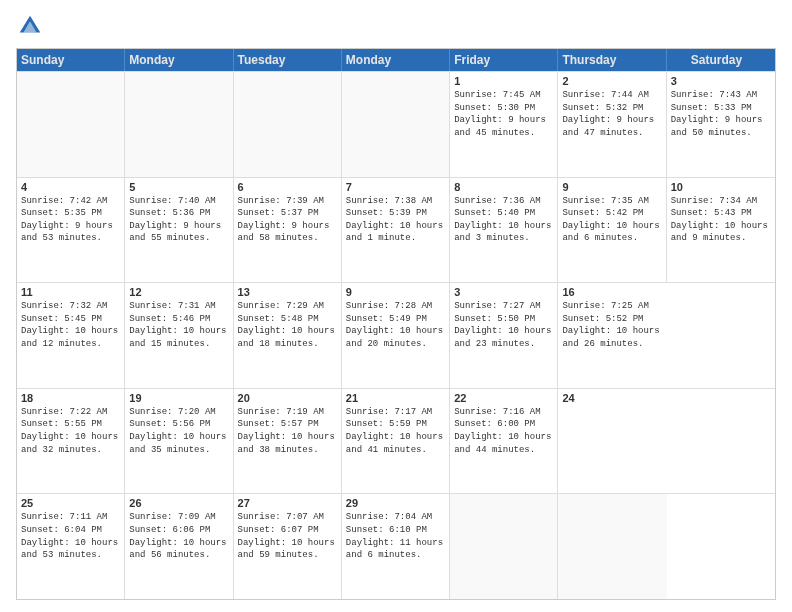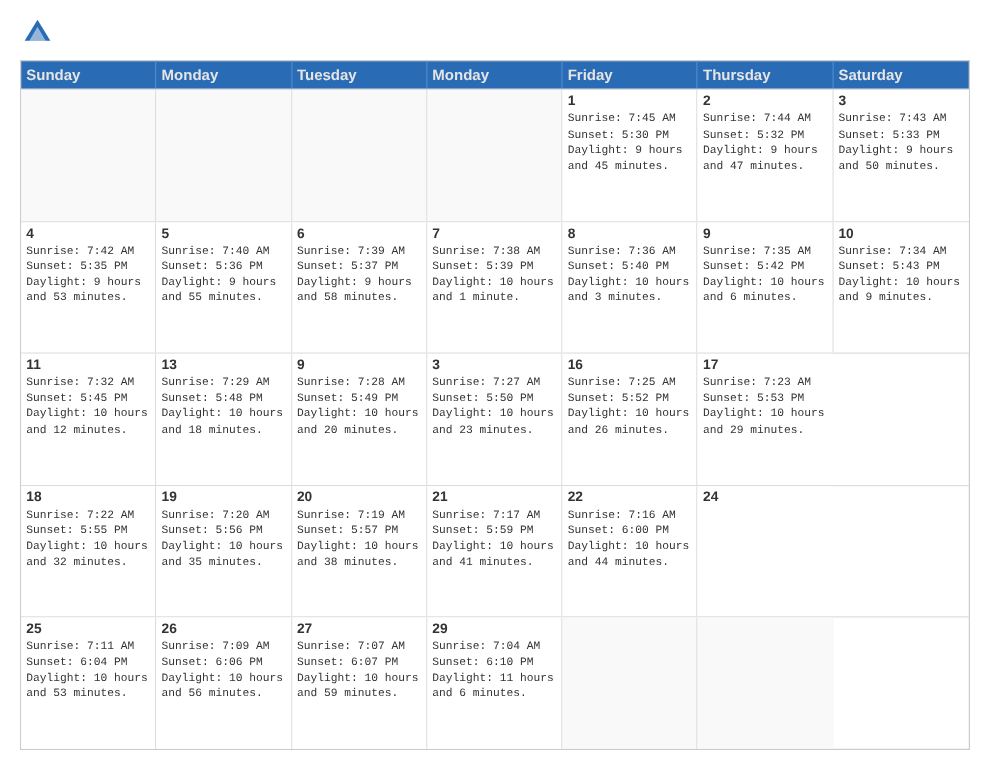--- a/index.html
+++ b/index.html
@@ -72,21 +72,21 @@
       background: #2a6bb5;
     }
     .cal-header-cell {
       color: #e5e5e5;
       font-size: 12px;
       font-weight: bold;
       padding: 4px 4px;
       text-align: left;
       border-right: 1px solid #4a8bcc;
     }
-    .cal-header-cell:last-child { border-right: none; }
+    .cal-header-cell:last-child { border-right: none; margin-left: 20px; }
     .cal-body {
       flex: 1;
       display: flex;
       flex-direction: column;
     }
     .cal-row {
       display: grid;
       grid-template-columns: repeat(7, 1fr);
       flex: 1;
       border-top: 1px solid #ddd;
@@ -191,38 +191,38 @@
             <div class="cell-day">10</div>
             <div class="cell-info">Sunrise: 7:34 AM<br>Sunset: 5:43 PM<br>Daylight: 10 hours and 9 minutes.</div>
           </div>
         </div>
         <div class="cal-row">
           <div class="cal-cell">
             <div class="cell-day">11</div>
             <div class="cell-info">Sunrise: 7:32 AM<br>Sunset: 5:45 PM<br>Daylight: 10 hours and 12 minutes.</div>
           </div>
           <div class="cal-cell">
+            <div class="cell-day">12</div>
+            <div class="cell-info">Sunrise: 7:31 AM<br>Sunset: 5:46 PM<br>Daylight: 10 hours and 15 minutes.</div>
+          </div>
+          <div class="cal-cell">
             <div class="cell-day">13</div>
             <div class="cell-info">Sunrise: 7:29 AM<br>Sunset: 5:48 PM<br>Daylight: 10 hours and 18 minutes.</div>
           </div>
           <div class="cal-cell">
             <div class="cell-day">9</div>
             <div class="cell-info">Sunrise: 7:28 AM<br>Sunset: 5:49 PM<br>Daylight: 10 hours and 20 minutes.</div>
           </div>
           <div class="cal-cell">
             <div class="cell-day">3</div>
             <div class="cell-info">Sunrise: 7:27 AM<br>Sunset: 5:50 PM<br>Daylight: 10 hours and 23 minutes.</div>
           </div>
           <div class="cal-cell">
             <div class="cell-day">16</div>
             <div class="cell-info">Sunrise: 7:25 AM<br>Sunset: 5:52 PM<br>Daylight: 10 hours and 26 minutes.</div>
-          </div>
-          <div class="cal-cell">
-            <div class="cell-day">17</div>
-            <div class="cell-info">Sunrise: 7:23 AM<br>Sunset: 5:53 PM<br>Daylight: 10 hours and 29 minutes.</div>
           </div>
         </div>
         <div class="cal-row">
           <div class="cal-cell">
             <div class="cell-day">18</div>
             <div class="cell-info">Sunrise: 7:22 AM<br>Sunset: 5:55 PM<br>Daylight: 10 hours and 32 minutes.</div>
           </div>
           <div class="cal-cell">
             <div class="cell-day">19</div>
             <div class="cell-info">Sunrise: 7:20 AM<br>Sunset: 5:56 PM<br>Daylight: 10 hours and 35 minutes.</div>

